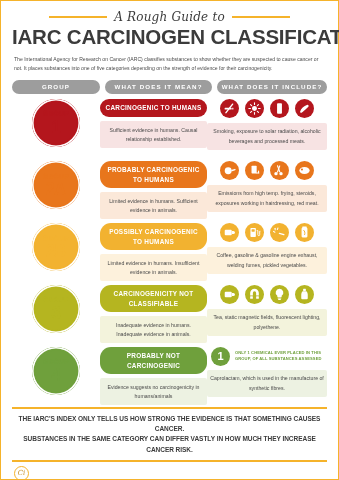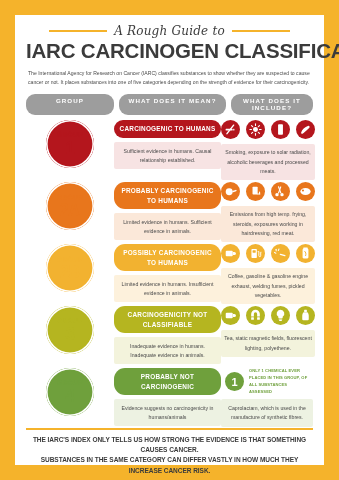--- a/index.html
+++ b/index.html
@@ -6,21 +6,21 @@
   html,body { width:339px; height:480px; }
   body {
     background:#ffffff;
     font-family:"Liberation Sans", sans-serif;
     -webkit-font-smoothing:antialiased;
   }
   .poster {
     position:relative;
     width:339px; height:480px;
     background:#F5B32B;
-    padding:15px;
+    padding:1px;
   }
   .inner {
     width:100%; height:100%;
     background:#ffffff;
     padding:7px 11px 6px 11px;
     display:flex; flex-direction:column;
   }
 
   
   .kicker { display:flex; align-items:center; justify-content:center; gap:7px; margin-top:2px; }

